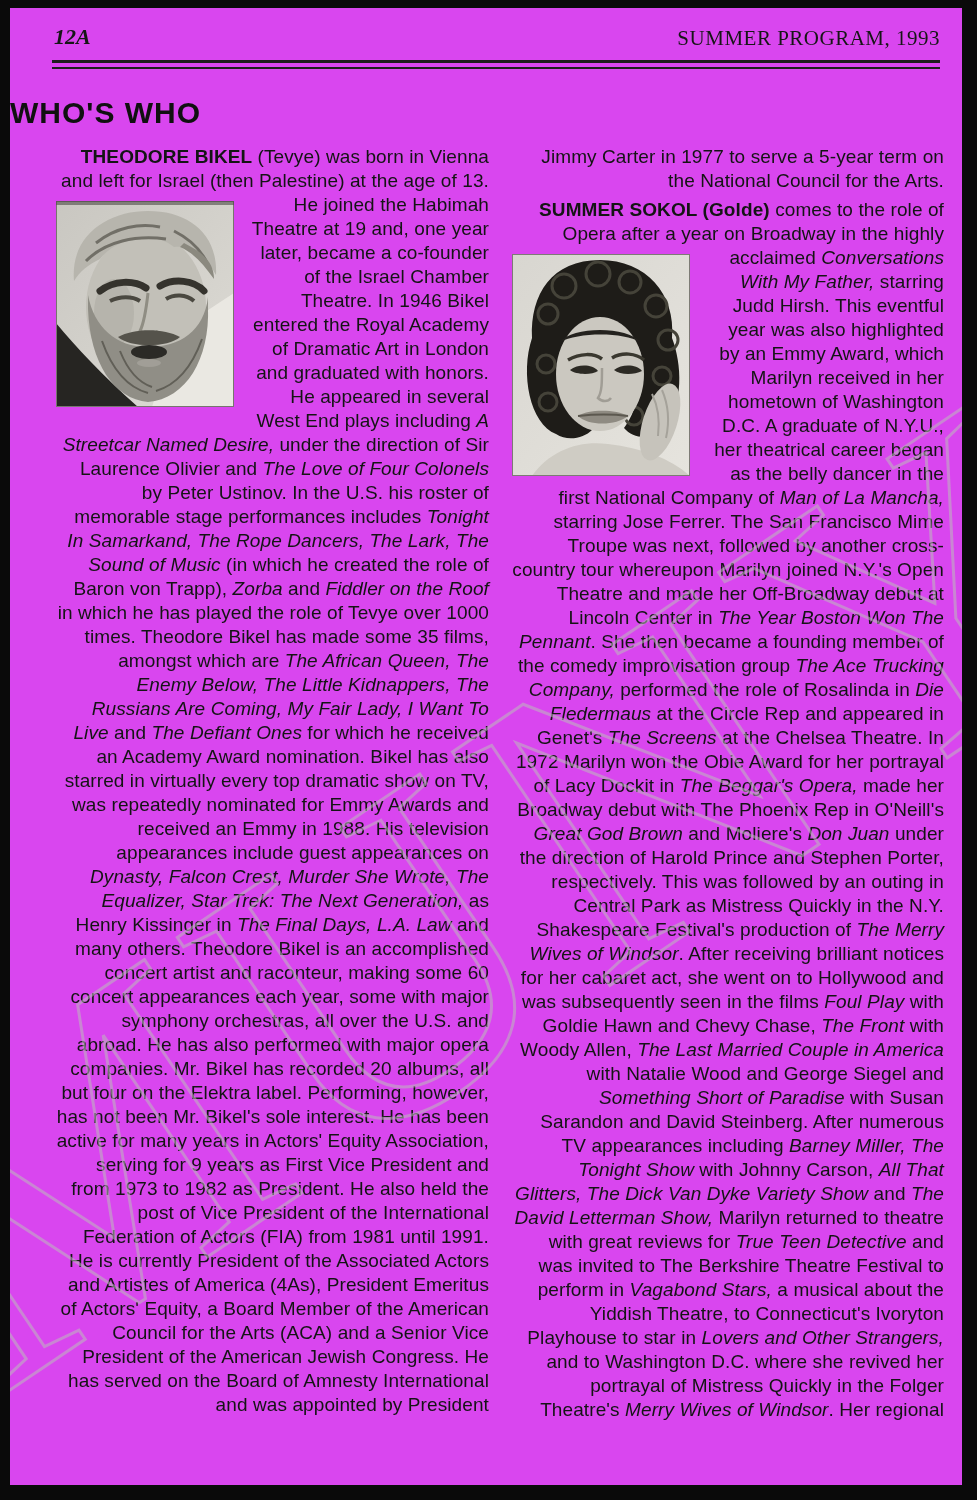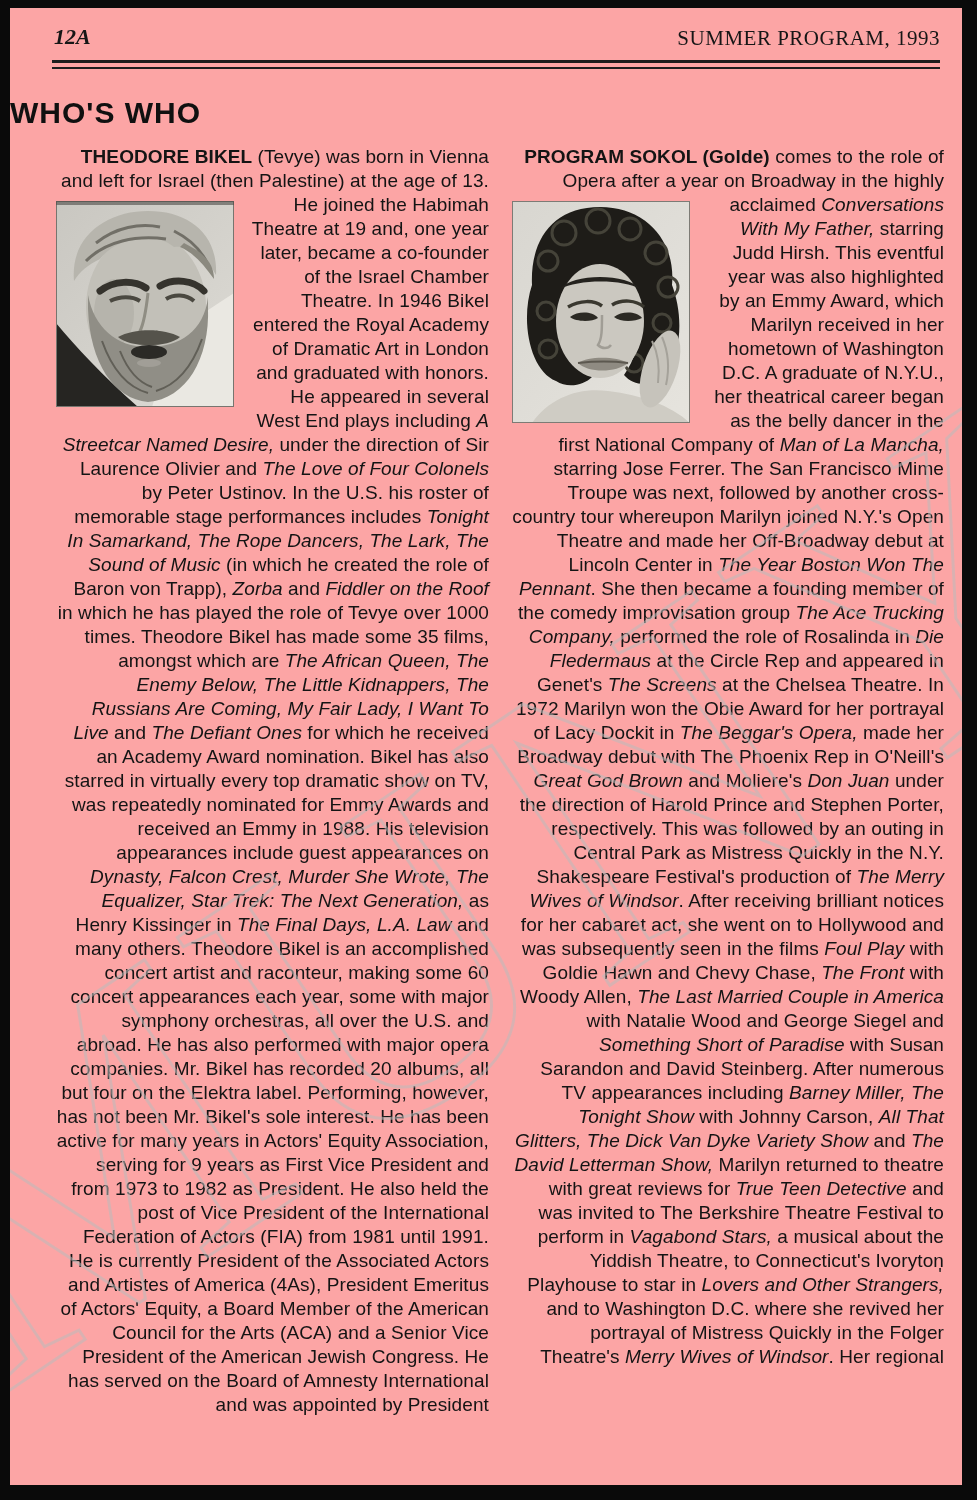--- a/index.html
+++ b/index.html
@@ -1,18 +1,18 @@
 <!DOCTYPE html>
 <html><head>
 <meta charset="utf-8">
 <style>
   html,body{margin:0;padding:0;}
   body{width:977px;height:1500px;position:relative;background:#0a0a0a;overflow:hidden;
        font-family:"Liberation Sans", sans-serif;}
-  .page{position:absolute;left:10px;top:8px;width:952px;height:1477px;background:#fca5a5;overflow:hidden;}
+  .page{position:absolute;left:10px;top:8px;width:952px;height:1477px;background:#d946ef;overflow:hidden;}
 
   .pagenum{position:absolute;left:44px;top:16px;font-family:"Liberation Serif",serif;
            font-style:italic;font-weight:bold;font-size:22px;color:#161616;}
   .issue{position:absolute;right:22px;top:18px;font-family:"Liberation Serif",serif;
          font-size:21px;letter-spacing:.5px;color:#161616;margin-left:24px;}
   .rules{position:absolute;left:42px;right:22px;top:52px;}
   .rules .r1{height:3px;background:#1d1d1d;}
   .rules .r2{height:2px;background:#1d1d1d;margin-top:4px;}
 
   .title{position:absolute;left:0;right:0;top:88px;margin:0;
@@ -76,21 +76,22 @@
         <path d="M62,136 C78,127 108,127 124,136 C112,147 74,147 62,136 Z" fill="#55534b"></path>
         <ellipse cx="93" cy="151" rx="18" ry="7" fill="#2b2a26"></ellipse>
         <ellipse cx="93" cy="162" rx="12" ry="4" fill="#a5a39b" opacity=".8"></ellipse>
         <rect x="0.5" y="0.5" width="177" height="205" fill="none" stroke="#77756f" stroke-width="1"></rect>
         <rect width="178" height="4" fill="#4c4a46" opacity=".6"></rect>
       </svg>
         </span><span><span>13. He joined the Habimah Theatre at 19 and, one year later, became a co-founder of the Israel Chamber Theatre. In 1946 Bikel entered the Royal Academy of Dramatic Art in London and graduated with honors. He appeared in several West End plays including </span><em>A Streetcar Named Desire,</em><span> under the direction of Sir Laurence Olivier and </span><em>The Love of Four Colonels</em><span> by Peter Ustinov. In the U.S. his roster of memorable stage performances includes </span><em>Tonight In Samarkand, The Rope Dancers, The Lark, The Sound of Music</em><span> (in which he created the role of Baron von Trapp), </span><em>Zorba</em><span> and </span><em>Fiddler on the Roof</em><span> in which he has played the role of Tevye over 1000 times. Theodore Bikel has made some 35 films, amongst which are </span><em>The African Queen, The Enemy Below, The Little Kidnappers, The Russians Are Coming, My Fair Lady, I Want To Live</em><span> and </span><em>The Defiant Ones</em><span> for which he received an Academy Award nomination. Bikel has also starred in virtually every top dramatic show on TV, was repeatedly nominated for Emmy Awards and received an Emmy in 1988. His television appearances include guest appearances on </span><em>Dynasty, Falcon Crest, Murder She Wrote, The Equalizer, Star Trek: The Next Generation,</em><span> as Henry Kissinger in </span><em>The Final Days, L.A. Law</em><span> and many others. Theodore Bikel is an accomplished concert artist and raconteur, making some 60 concert appearances each year, some with major symphony orchestras, all over the U.S. and abroad. He has also performed with major opera companies. Mr. Bikel has recorded 20 albums, all but four on the Elektra label. Performing, however, has not been Mr. Bikel's sole interest. He has been active for many years in Actors' Equity Association, serving for 9 years as First Vice President and from 1973 to 1982 as President. He also held the post of Vice President of the International Federation of Actors (FIA) from 1981 until 1991. He is currently President of the Associated Actors and Artistes of America (4As), President Emeritus of Actors' Equity, a Board Member of the American Council for the Arts (ACA) and a Senior Vice President of the American Jewish Congress. He has served on the Board of Amnesty International and was appointed by President</span></span></p>
   </div>
 
   <div class="col col-right">
-    <p class="bio"><span><strong>PROGRAM SOKOL</strong><strong style=""> (Golde)</strong><span> comes to the role of Opera after a year on Broadway in the highly </span></span><span class="photo photo-sokol">
+    <p class="bio"><span><span>Jimmy Carter in 1977 to serve a 5-year term on the National Council for the Arts.</span></span></p>
+    <p class="bio"><span><strong>SUMMER SOKOL</strong><strong style=""> (Golde)</strong><span> comes to the role of Opera after a year on Broadway in the highly </span></span><span class="photo photo-sokol">
           <svg viewBox="0 0 178 222" preserveAspectRatio="none">
         <defs>
           <linearGradient id="bgS" x1="0" y1="0" x2="1" y2="1">
             <stop offset="0" stop-color="#d8d6d0"></stop>
                 <stop offset="1" stop-color="#e6e4de"></stop>
           </linearGradient>
         </defs>
         <rect width="178" height="222" fill="url(#bgS)"></rect>
         <path d="M20,222 C38,196 68,186 96,190 C130,194 158,204 178,222 Z" fill="#cfccc4"></path>
         <path d="M88,6 C40,6 18,40 20,84 C8,120 18,170 44,180 C56,188 72,184 80,176 C60,150 56,120 60,96 C76,78 108,76 124,92 C132,120 128,152 112,174 C122,186 142,186 152,174 C172,150 170,110 160,84 C164,40 134,6 88,6 Z" fill="#1e1c18"></path>

